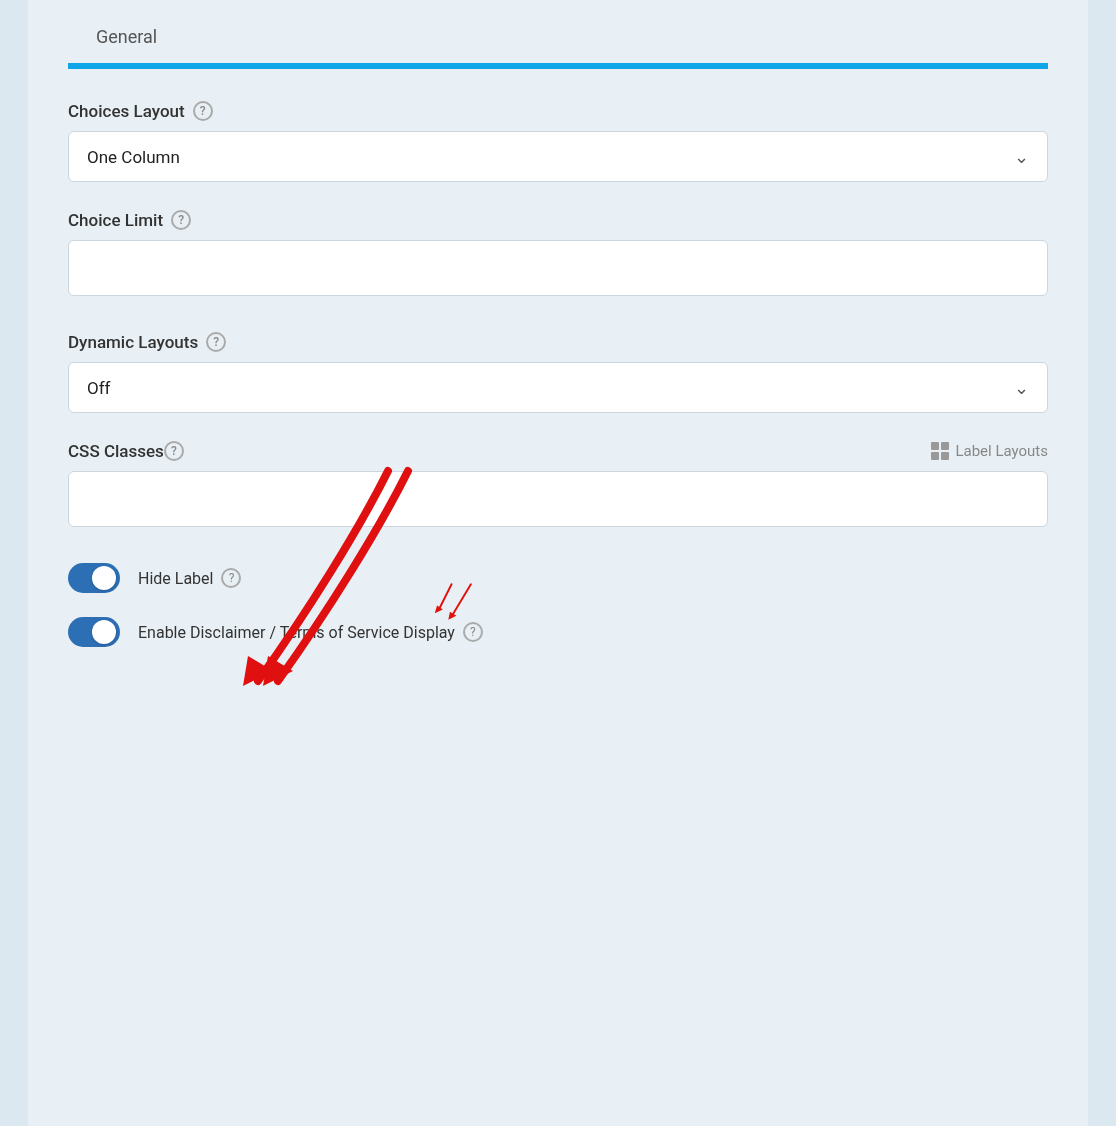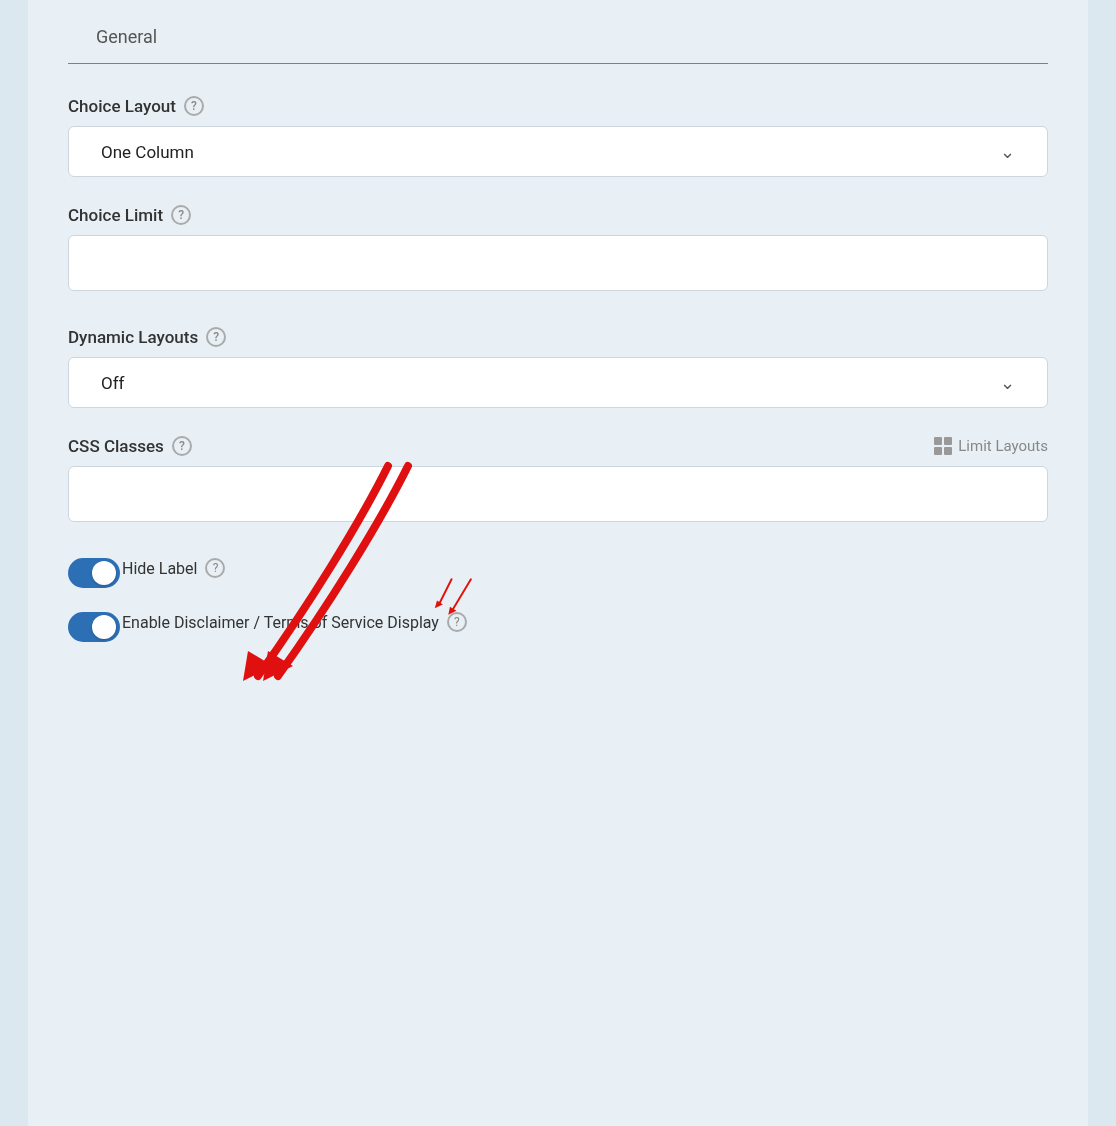--- a/index.html
+++ b/index.html
@@ -24,21 +24,21 @@
       width: 1060px;
       margin: 0 auto;
       padding: 0 40px 60px 40px;
       min-height: 1126px;
     }
 
     
     .tabs {
       display: flex;
       align-items: flex-end;
-      border-bottom: 1px solid #0ea5e9;
+      border-bottom: 6px solid #0ea5e9;
       margin-bottom: 32px;
       padding-top: 10px;
     }
 
     .tab {
       padding: 16px 28px;
       font-size: 18px;
       color: #555;
       cursor: pointer;
       position: relative;
@@ -115,21 +115,21 @@
       background: #999;
       border-radius: 1px;
     }
 
     
     .select-field {
       width: 100%;
       background: #fff;
       border: 1px solid #cdd6de;
       border-radius: 6px;
-      padding: 14px 32px;
+      padding: 14px 18px;
       font-size: 17px;
       color: #222;
       display: flex;
       align-items: center;
       justify-content: space-between;
       cursor: pointer;
       margin-bottom: 28px;
     }
 
     .chevron-down {
@@ -152,22 +152,22 @@
     }
 
     
     .field-section {
       margin-bottom: 8px;
     }
 
     
     .toggle-row {
       display: flex;
-      align-items: flex-start;
-      gap: 2px;
+      align-items: center;
+      gap: 18px;
       margin-bottom: 24px;
     }
 
     .toggle {
       position: relative;
       width: 52px;
       height: 30px;
       flex-shrink: 0;
     }
 
@@ -229,21 +229,21 @@
   <div class="tabs">
     <div class="tab">
       <span>General</span>
     </div>
   </div>
 
   <div class="panel-content" style="position:relative;">
 
     <div class="field-section">
       <div class="field-label">
-        <span>Choice Layout</span>
+        <span>Choices Layout</span>
         <span class="help-icon">?</span>
       </div>
       <div class="select-field">
         <span>One Column</span>
         <span class="chevron-down">⌄</span>
       </div>
     </div>
 
     <div class="field-section">
       <div class="field-label">
@@ -260,32 +260,32 @@
       </div>
       <div class="select-field">
         <span>Off</span>
         <span class="chevron-down">⌄</span>
       </div>
     </div>
 
     <div class="field-section">
       <div class="field-label">
         <div class="label-row">
-          <div style="display:flex; align-items:center; gap:8px;">
+          <div style="display:flex; align-items:center; gap:0;">
             <span>CSS Classes</span>
             <span class="help-icon">?</span>
           </div>
           <div class="show-layouts">
             <div class="grid-icon">
               <span></span>
                 <span></span>
                 <span></span>
                 <span></span>
             </div>
-            <span>Limit Layouts</span>
+            <span>Label Layouts</span>
           </div>
         </div>
       </div>
       <input class="text-input" type="text" value="" style="">
     </div>
 
     <div class="toggle-row">
       <label class="toggle">
         <input type="checkbox" checked="" style="">
         <span class="toggle-slider"></span>

